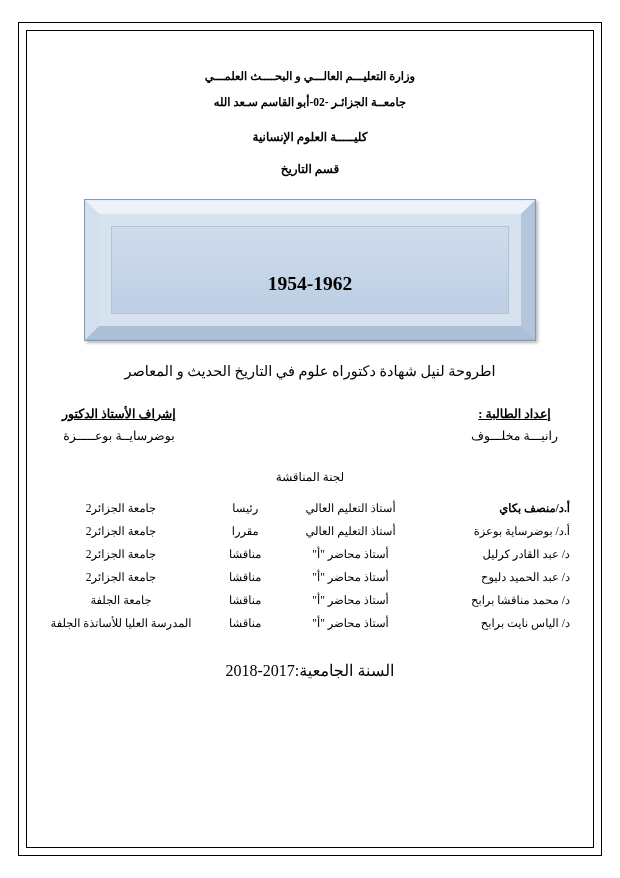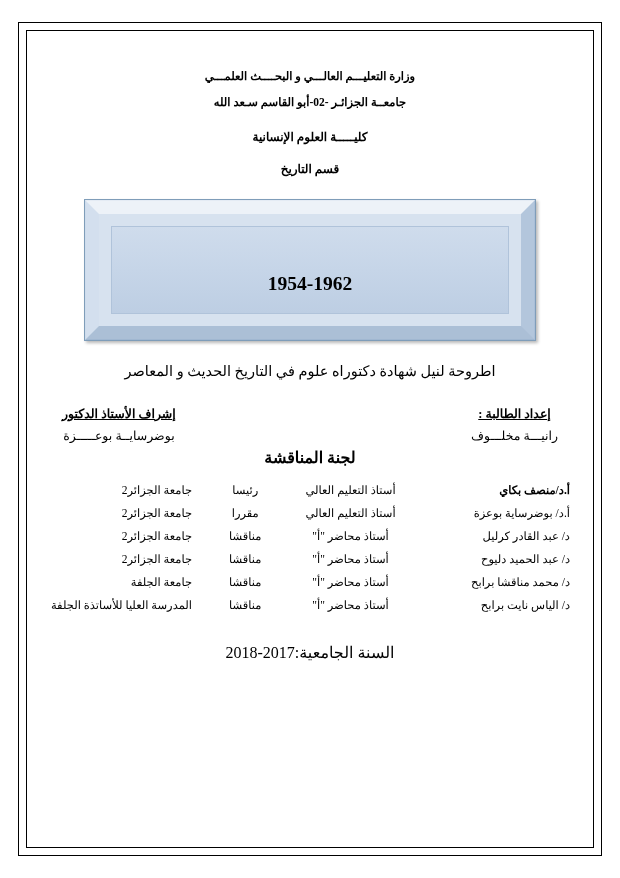--- a/index.html
+++ b/index.html
@@ -132,40 +132,41 @@
     line-height: 1.8;
   }
   .role-title {
     font-weight: bold;
     text-decoration: underline;
     display: block;
   }
   .role-name { display: block; }
 
   .jury-title {
-    font-size: 16px;
-    font-weight: bold;
+    margin-top: 22px;
+    font-size: 12px;
+    font-weight: normal;
   }
 
   .jury-table {
     margin: 12px auto 0 auto;
     width: 100%;
     border-collapse: collapse;
     font-size: 11.5px;
     direction: rtl;
   }
   .jury-table td {
     padding: 4.5px 10px;
     vertical-align: middle;
     white-space: nowrap;
   }
   .c-name { text-align: right; width: 31%; }
   .c-rank { text-align: center; width: 23%; }
   .c-role { text-align: center; width: 16%; }
-  .c-univ { text-align: right;  width: 30%; }
+  .c-univ { text-align: center;  width: 30%; }
   .bold { font-weight: bold; margin-top: 12px; }
 
   .year {
     margin-top: 26px;
     font-size: 16px;
   }
   .num { direction: ltr; unicode-bidi: embed; display: inline-block; margin-top: 28px; }
 </style>
 </head>
 <body>

